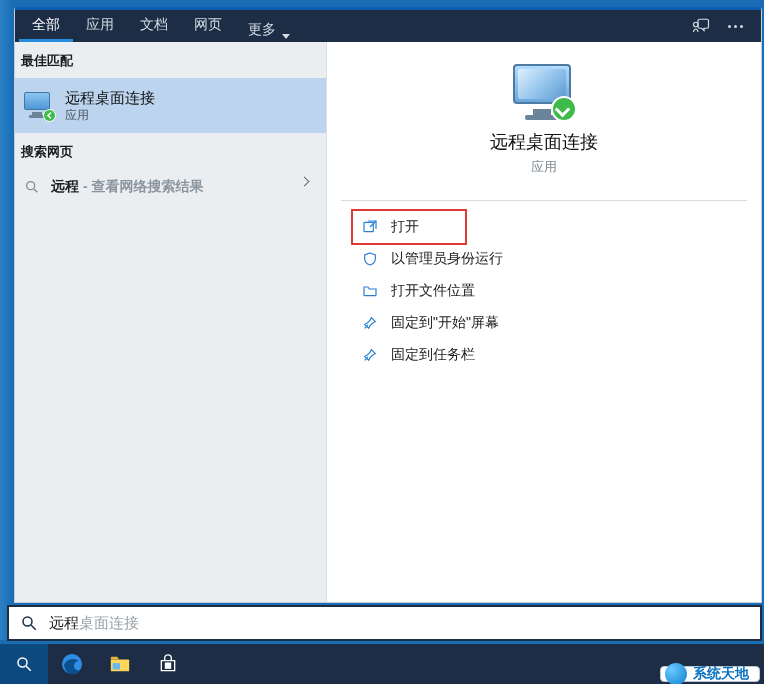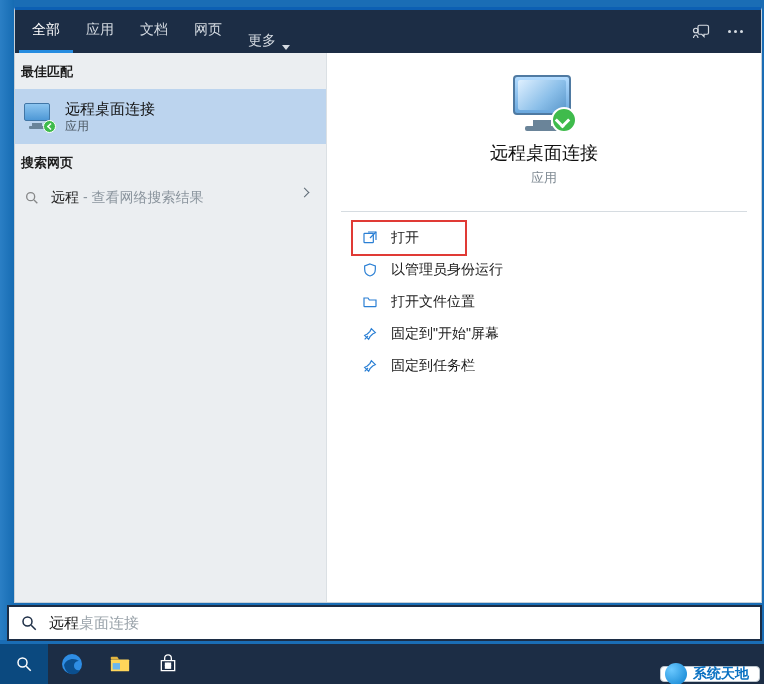--- a/index.html
+++ b/index.html
@@ -26,21 +26,21 @@
     width: 748px;
     height: 596px;
     background: #fff;
     display: flex;
     flex-direction: column;
     z-index: 2;
     border: 1px solid #c7d0d8;
     border-top: 3px solid #0c5fb3;
   }
   .tab-bar {
-    height: 43px;
+    height: 32px;
     background: #1c2d45;
     display: flex;
     align-items: stretch;
     padding: 0 4px;
     position: relative;
   }
   .tab-item {
     display: flex;
     align-items: center;
     padding: 0 13px;
@@ -152,20 +152,21 @@
   }
   .bm-text { display: flex; flex-direction: column; line-height: 1.3; }
   .bm-title { font-size: 15px; color: #111; }
   .bm-sub   { font-size: 12px; color: #4c5863; }
   .web-item {
     display: flex;
     align-items: flex-start;
     padding: 9px 8px;
     gap: 10px;
     cursor: pointer;
+    font-weight: bold;
   }
   .web-item .mag {
     width: 18px; height: 18px;
     flex-shrink: 0;
     display: flex; align-items: center; justify-content: center;
     opacity: 0.55;
   }
   .web-item .label { font-size: 14px; color: #222; }
   .web-item .label .greyed { color: #8b959e; }
   .web-item .chev-right {

